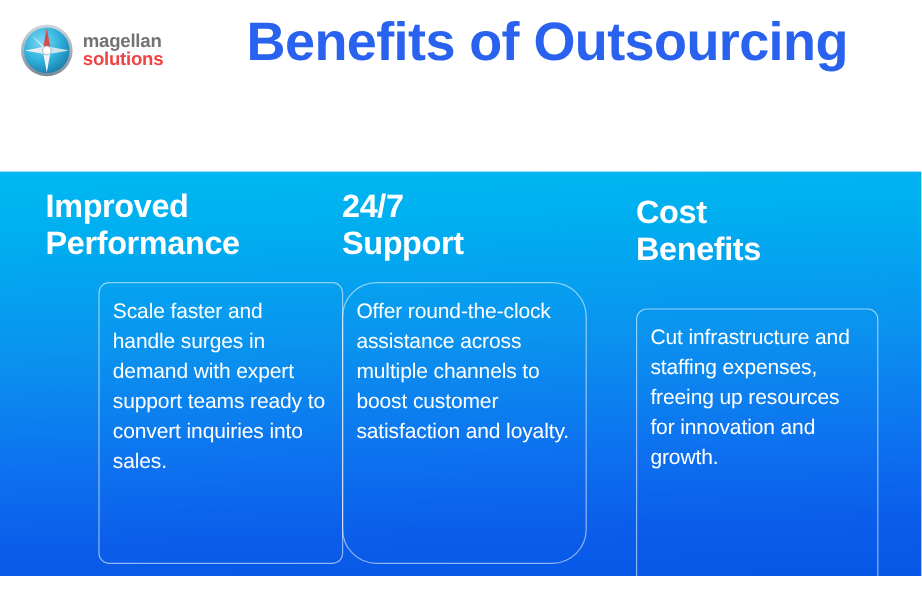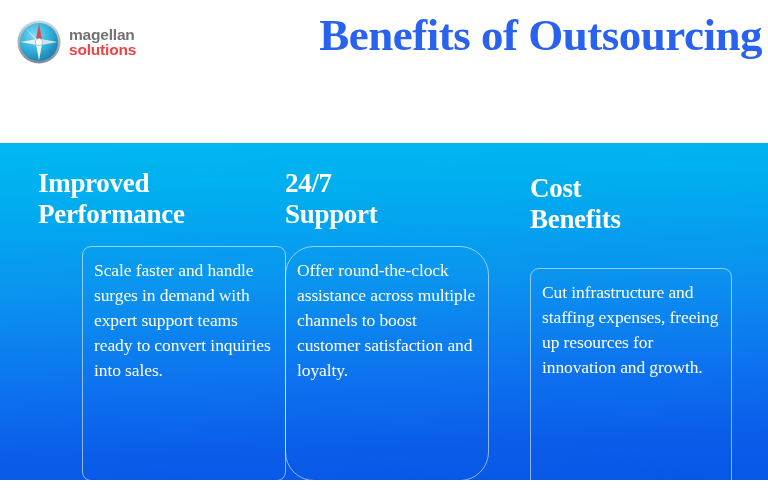--- a/index.html
+++ b/index.html
@@ -61,22 +61,21 @@
     font-weight: 700;
     color: #ef4444;
     letter-spacing: -0.2px;
   }
 
   .title-block {
     position: absolute;
     left: 150px;
     top: 8px;
     width: 612px;
-    text-align: right;
-    font-family: Liberation Serif, serif;
+    text-align: center;
   }
   .title-line {
     font-weight: 800;
     font-size: 45px;
     line-height: 54px;
     letter-spacing: -0.5px;
     white-space: nowrap;
   }
   .title-line-1 {
     color: #2a62f0;
@@ -95,24 +94,23 @@
     left: 0;
     top: 143px;
     width: 768px;
     height: 337px;
     background: linear-gradient(178deg, #00b9f2 0%, #00aeef 16%, #0a93ef 42%, #0d72ef 68%, #0a5ce9 88%, #0657e6 100%);
   }
 
   .columns {
     position: absolute;
     left: 0;
-    top: 11px;
+    top: 0;
     width: 631px;
     height: 337px;
-    font-family: Liberation Serif, serif;
   }
   .column {
     position: absolute;
     top: 0;
   }
   .col-1 { left: 38px;  width: 204px; }
   .col-2 { left: 285px; width: 204px; }
   .col-3 { left: 530px; width: 202px; }
 
   .col-heading {

